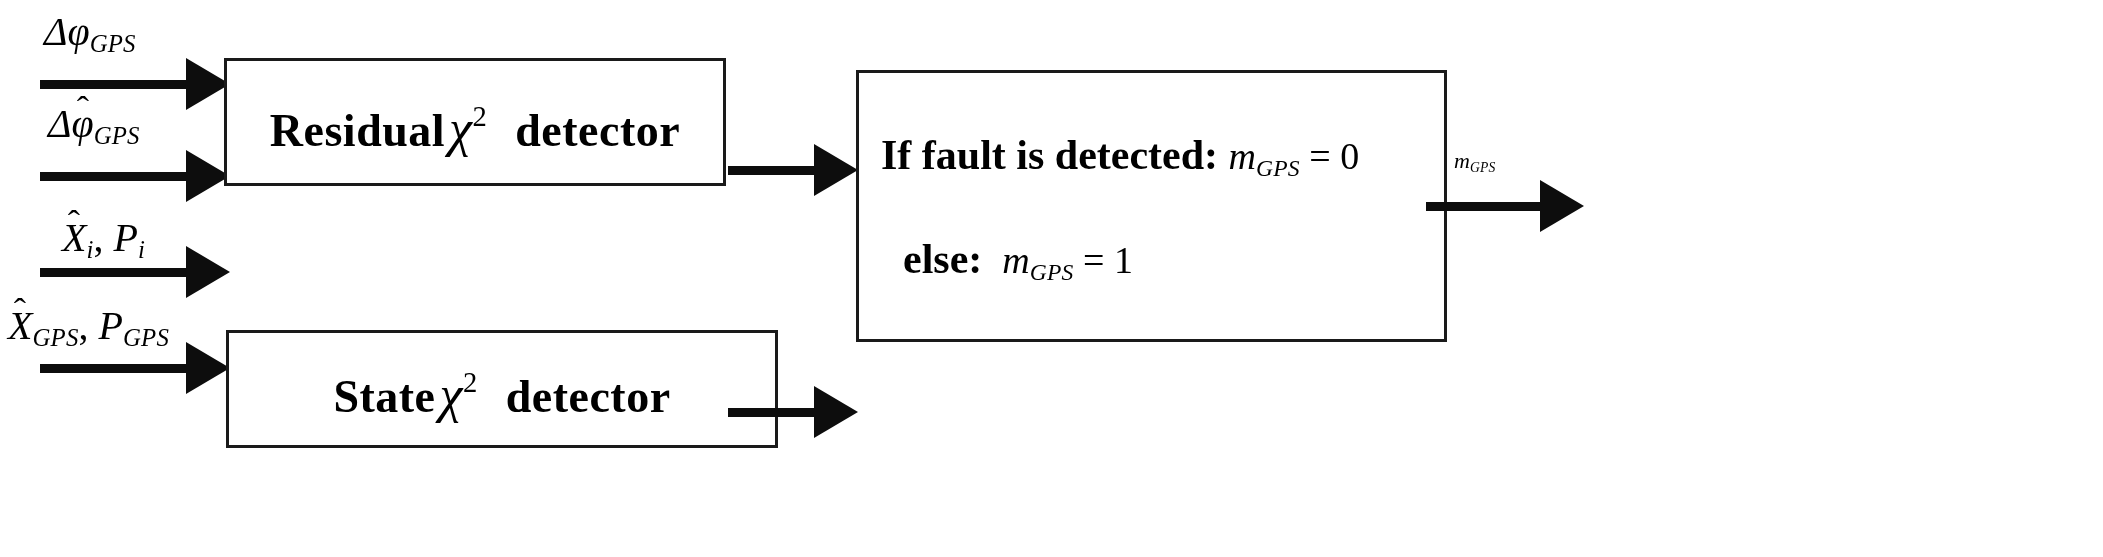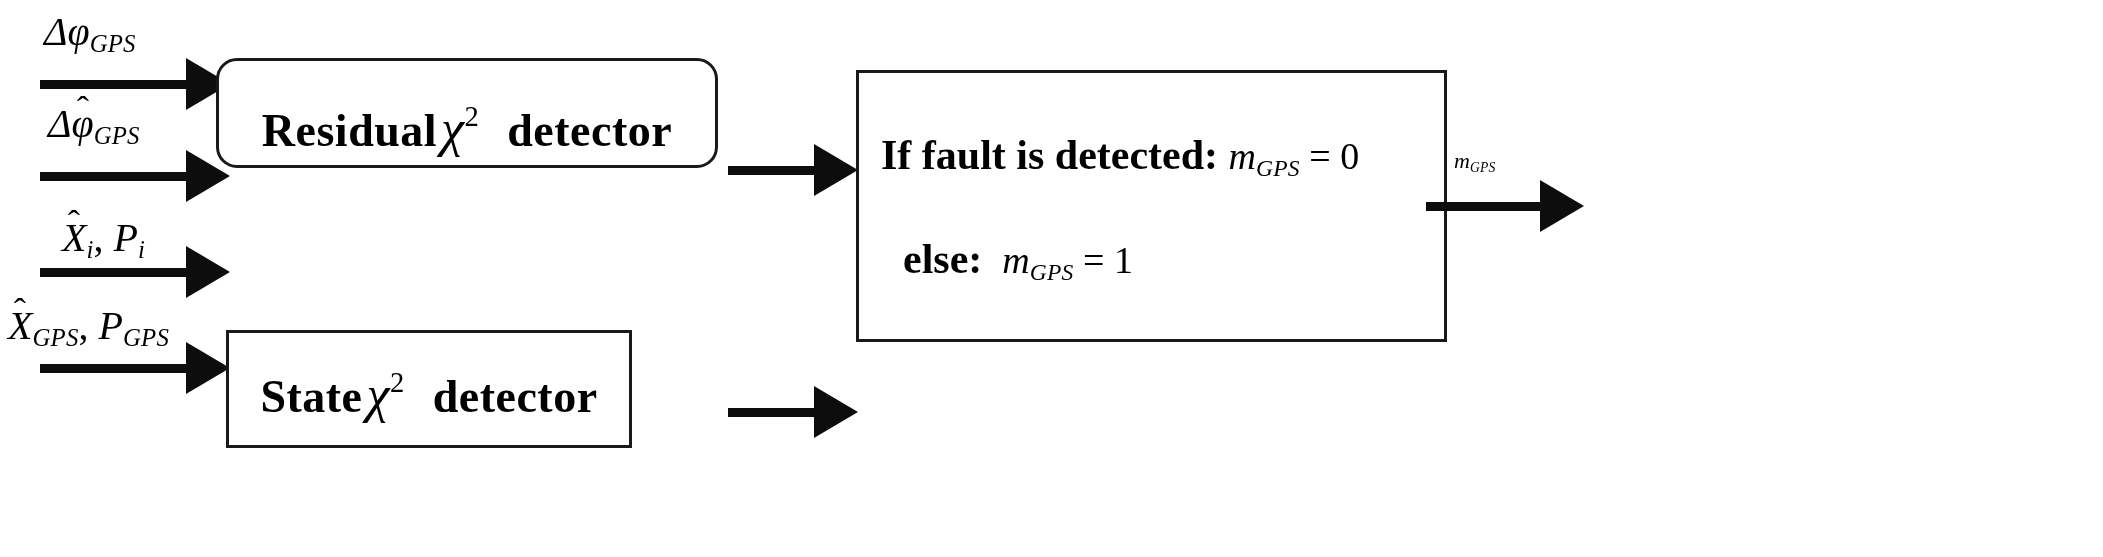--- a/index.html
+++ b/index.html
@@ -163,27 +163,27 @@
   <div class="arrow" style="left:40px; top:272px; width:190px;">
     <div class="shaft" style="width:150px;"></div>
     <div class="head" style="left:146px;"></div>
   </div>
 
   <div class="arrow" style="left:40px; top:368px; width:190px;">
     <div class="shaft" style="width:150px;"></div>
     <div class="head" style="left:146px;"></div>
   </div>
 
-  <div class="box" style="left:216px; top:58px; width:502px; height:110px;border-radius:21px;">
+  <div class="box" style="left:224px; top:58px; width:502px; height:128px;">
     <div class="box-title" style="top:38px;">
       <span>Residual</span><span class="chi">χ<span class="sup">2</span></span><span>&nbsp;&nbsp;</span><span>detector</span>
     </div>
   </div>
 
-  <div class="box" style="left:226px; top:330px; width:406px; height:118px;">
+  <div class="box" style="left:226px; top:330px; width:552px; height:118px;">
     <div class="box-title" style="top:32px;">
       <span>State</span><span class="chi">χ<span class="sup">2</span></span><span>&nbsp;&nbsp;</span><span>detector</span>
     </div>
   </div>
 
   <div class="arrow" style="left:728px; top:170px; width:130px;">
     <div class="shaft" style="width:90px;"></div>
     <div class="head" style="left:86px;"></div>
   </div>
 

